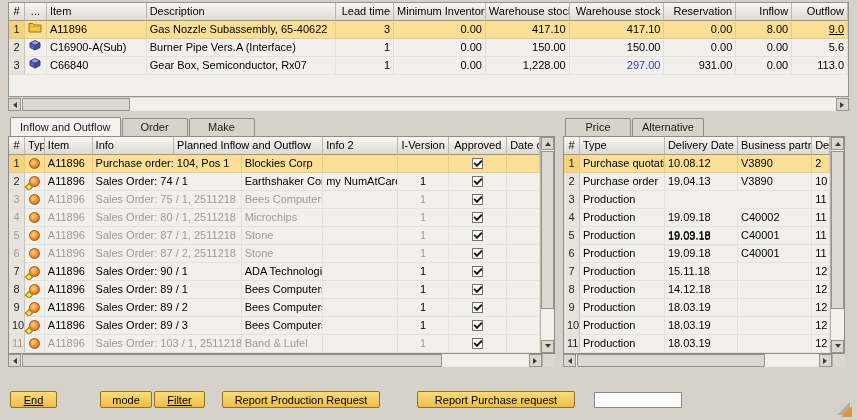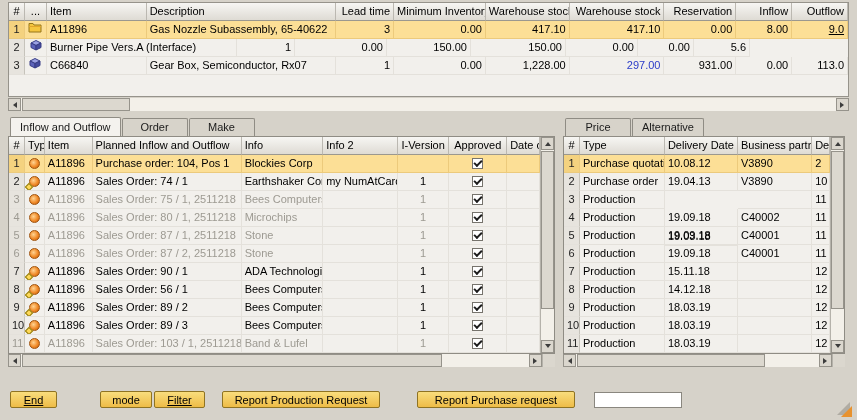--- a/index.html
+++ b/index.html
@@ -149,20 +149,21 @@
           </div>
           <div class="trow">
             <div class="tcell numcell" style="width: 16px;">2</div>
             <div class="tcell icon-cell" style="width: 22px;">
               <div><svg width="14" height="12">
                   <polygon points="2,4 7,1.5 12,4 7,6.5" fill="#9aa0e2" stroke="#383d85"></polygon>
                   <polygon points="2,4 7,6.5 7,11 2,8.5" fill="#5d63bb" stroke="#383d85"></polygon>
                   <polygon points="7,6.5 12,4 12,8.5 7,11" fill="#454b9d" stroke="#383d85"></polygon>
                 </svg></div>
             </div>
+            <div class="tcell a-l" style="width: 100px;">C16900-A(Sub)</div>
             <div class="tcell a-l" style="width: 190px;">Burner Pipe Vers.A (Interface)</div>
             <div class="tcell a-r" style="width: 58px;">1</div>
             <div class="tcell a-r" style="width: 92px;">0.00</div>
             <div class="tcell a-r" style="width: 84px;">150.00</div>
             <div class="tcell a-r" style="width: 95px;">150.00</div>
             <div class="tcell a-r" style="width: 72px;">0.00</div>
             <div class="tcell a-r" style="width: 56px;">0.00</div>
             <div class="tcell a-r" style="width: 56px;">5.6</div>
           </div>
           <div class="trow">
@@ -207,22 +208,22 @@
           <div class="tab active">Inflow and Outflow</div>
           <div class="tab">Order</div>
           <div class="tab">Make</div>
         </div>
       <div class="pbox">
         <div class="pcontent">
           <div class="thead" id="left-head">
               <div class="hcell a-c" style="width: 16px;">#</div>
               <div class="hcell a-c" style="width: 20px;">Typ</div>
               <div class="hcell a-l" style="width: 48px;">Item</div>
+              <div class="hcell a-l" style="width: 82px;">Info</div>
               <div class="hcell a-l" style="width: 150px;">Planned Inflow and Outflow</div>
-              <div class="hcell a-l" style="width: 82px;">Info</div>
               <div class="hcell a-l" style="width: 75px;">Info 2</div>
               <div class="hcell a-c" style="width: 52px;">I-Version</div>
               <div class="hcell a-c" style="width: 58px;">Approved</div>
               <div class="hcell a-l" style="width: 33px;">Date of or</div>
             </div>
           <div id="left-body">
               <div class="trow selected">
                 <div class="tcell numcell" style="width: 16px;">1</div>
                 <div class="tcell icon-cell" style="width: 20px;">
                   <div class="ball-wrap">
@@ -345,21 +346,21 @@
               </div>
               <div class="trow">
                 <div class="tcell numcell" style="width: 16px;">8</div>
                 <div class="tcell icon-cell" style="width: 20px;">
                   <div class="ball-wrap">
                     <div class="ball"></div>
                     <div class="flag"></div>
                   </div>
                 </div>
                 <div class="tcell a-l" style="width: 48px;">A11896</div>
-                <div class="tcell a-l" style="width: 150px;">Sales Order: 56 / 1</div>
+                <div class="tcell a-l" style="width: 150px;">Sales Order: 89 / 1</div>
                 <div class="tcell a-l" style="width: 82px;">Bees Computers</div>
                 <div class="tcell a-l" style="width: 75px;"></div>
                 <div class="tcell a-c" style="width: 52px;">1</div>
                 <div class="tcell" style="width: 58px;">
                   <div class="cb"></div>
                 </div>
                 <div class="tcell a-l" style="width: 33px;"></div>
               </div>
               <div class="trow">
                 <div class="tcell numcell" style="width: 16px;">9</div>

